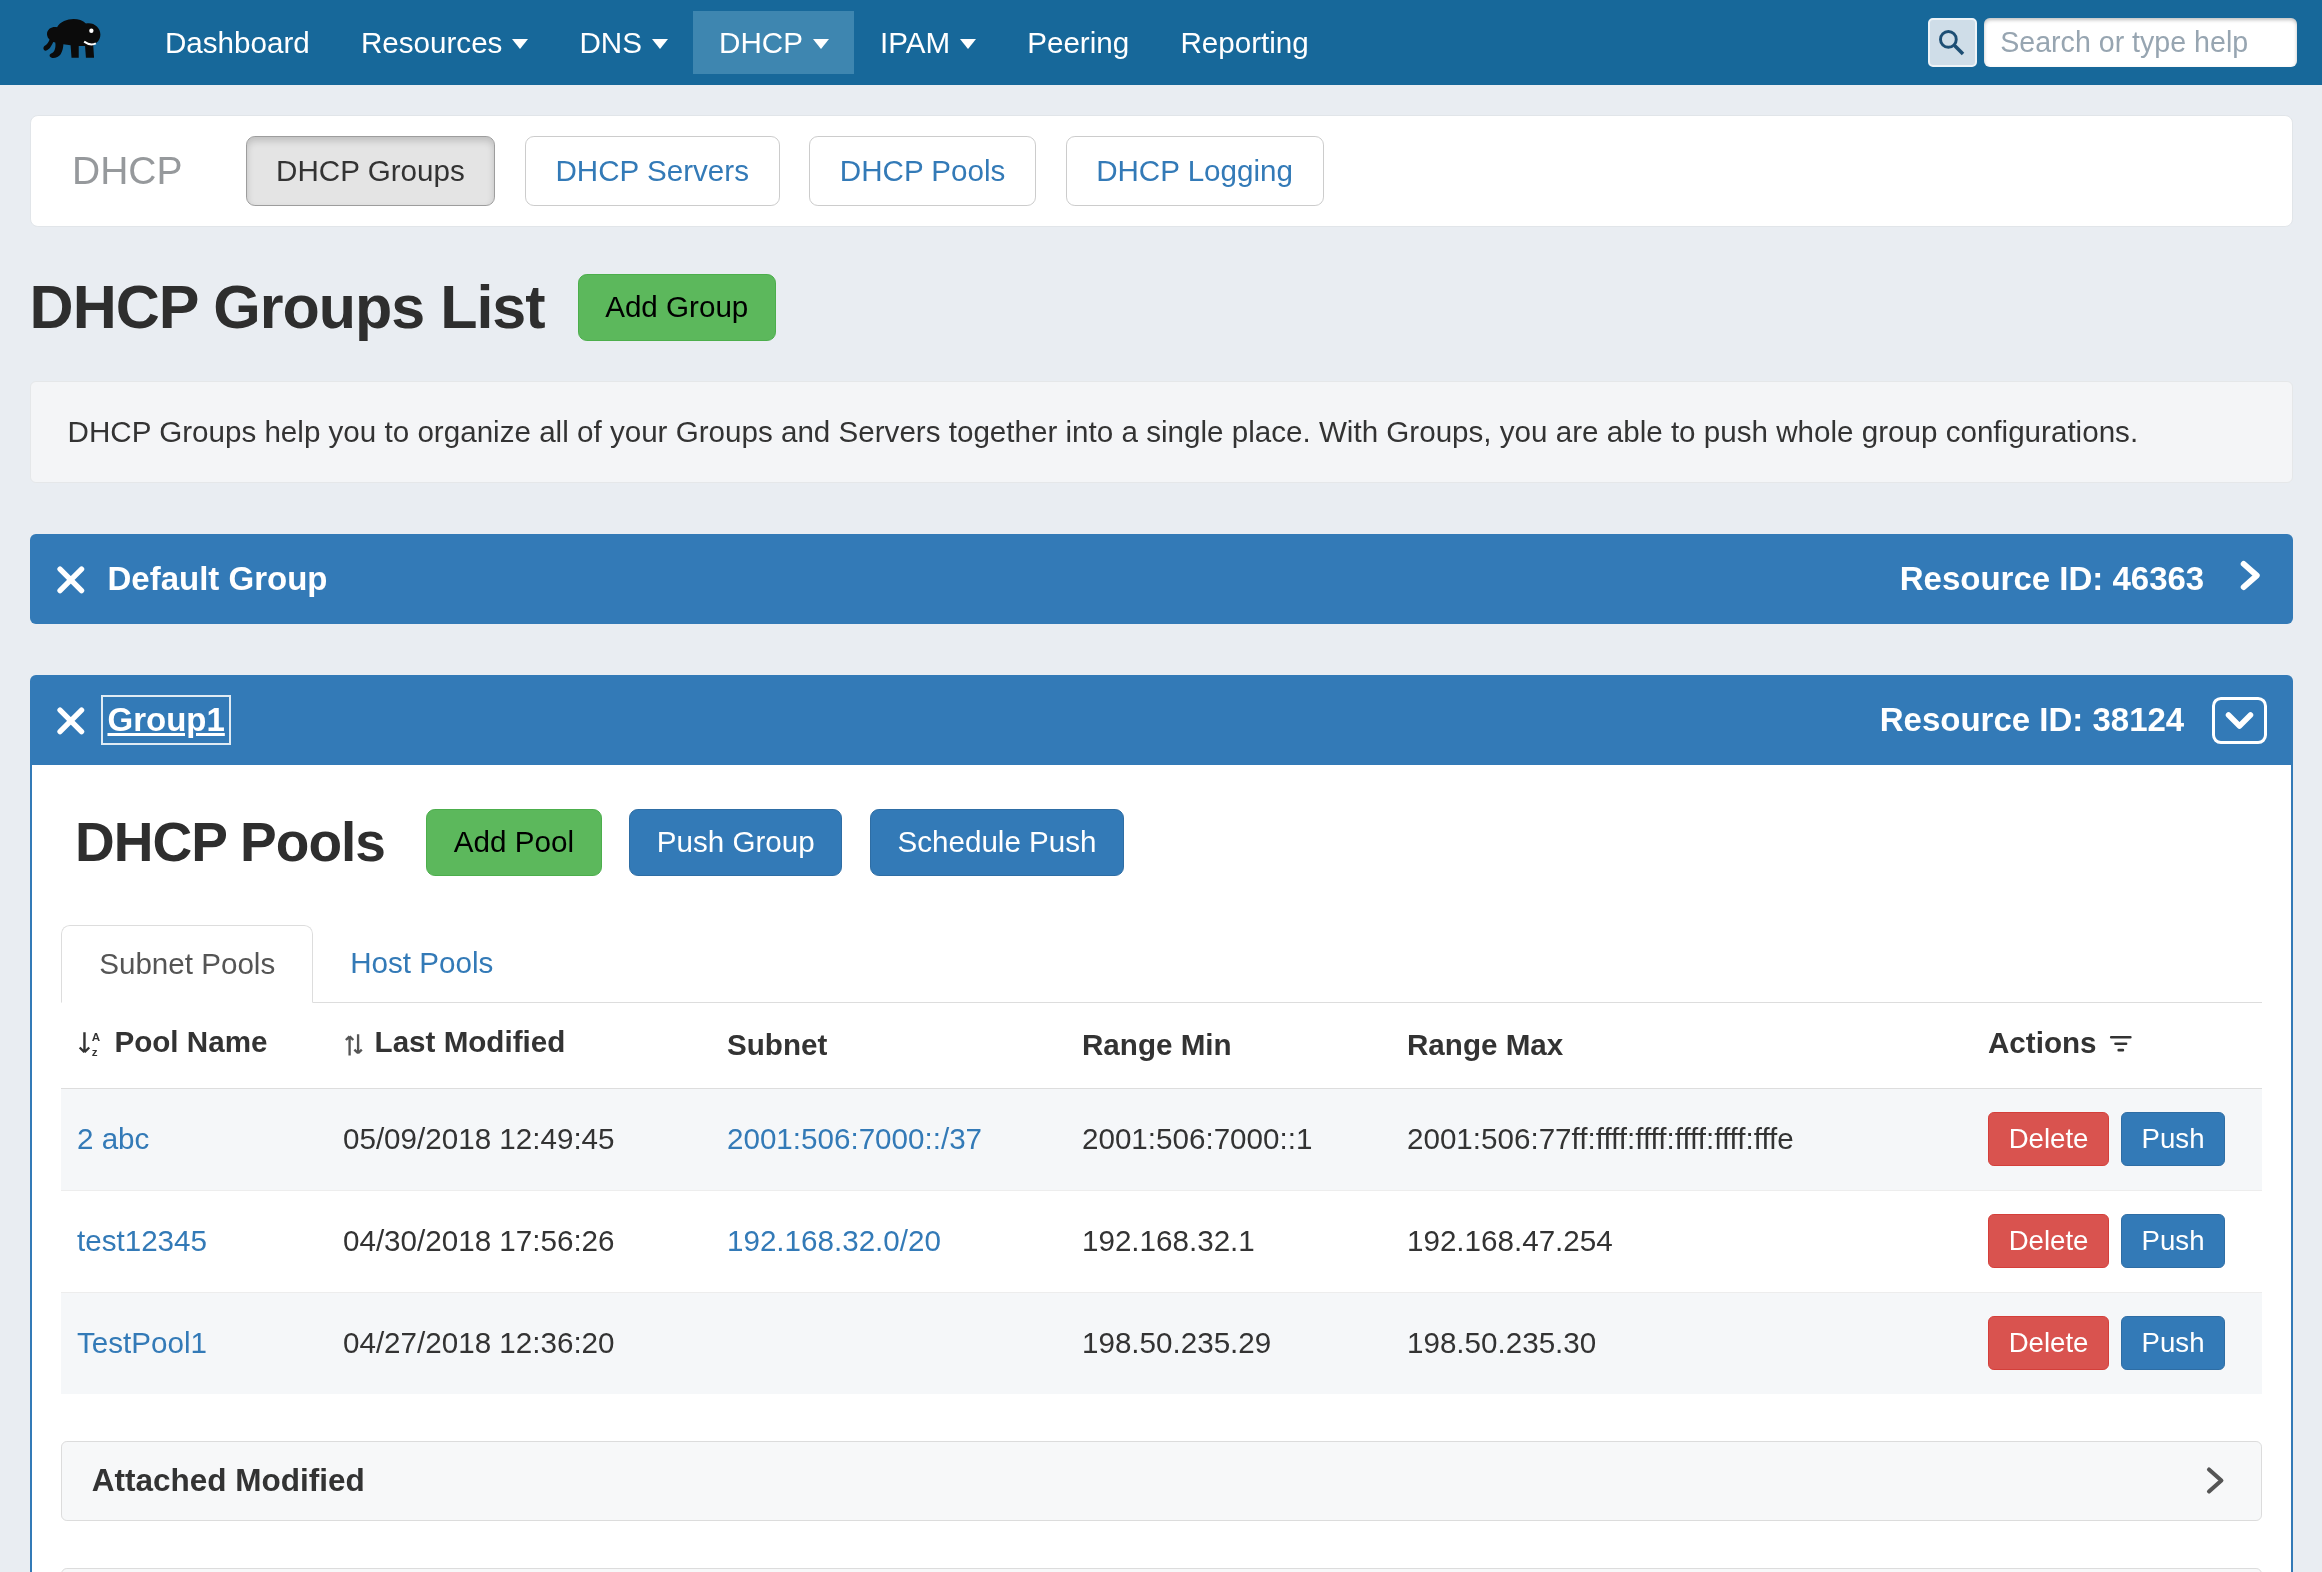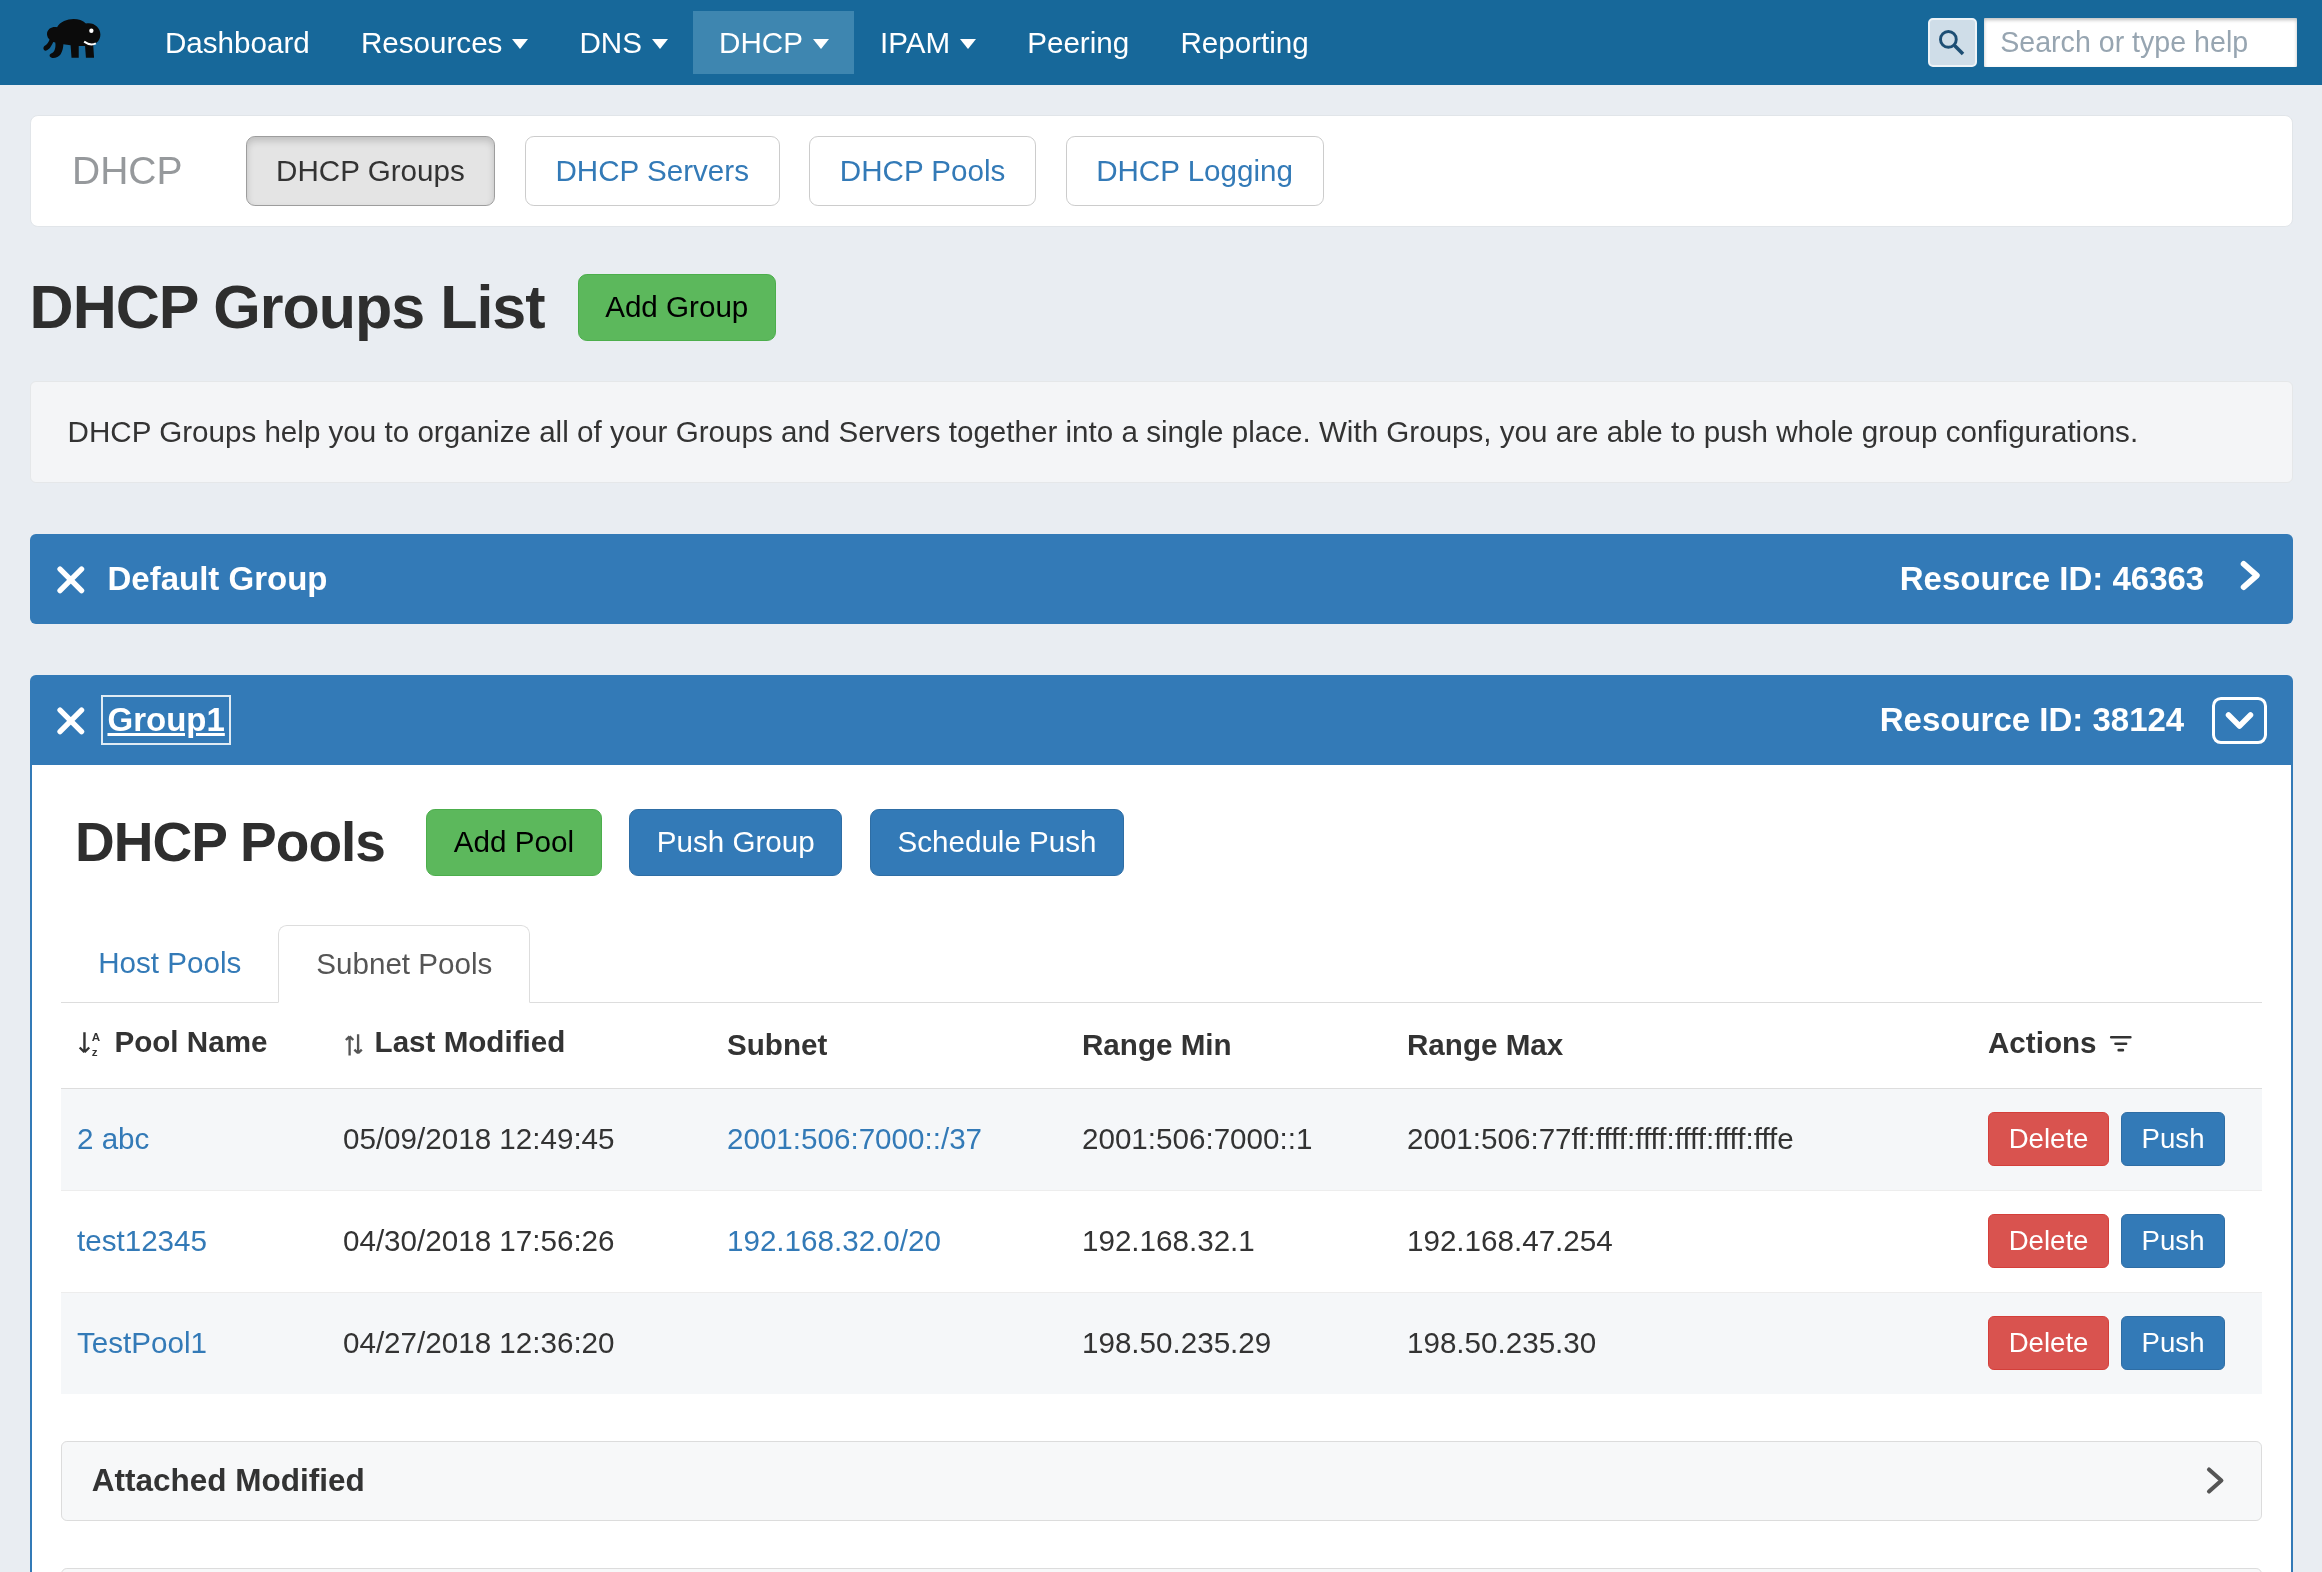--- a/index.html
+++ b/index.html
@@ -13,21 +13,21 @@
 
   
   .navbar { height: 85px; background: #17689a; display: flex; align-items: center; padding: 0 25.6px; }
   .logo { width: 65px; height: 57px; margin: 0 35px 0 13.8px; display: flex; align-items: center; cursor: pointer; }
   .nav-items { display: flex; height: 63px; }
   .nav-item { display: flex; align-items: center; gap: 9.9px; padding: 0 25.6px; color: #fff; font-size: 29.6px; cursor: pointer; white-space: nowrap; }
   .nav-item.active { background: #3e86b0; }
   .caret { display: inline-block; width: 0; height: 0; border-left: 8.9px solid transparent; border-right: 8.9px solid transparent; border-top: 10.8px solid #fff; margin-top: 3.9px; }
   .search { margin-left: auto; display: flex; align-items: center; gap: 7.9px; }
   .search-btn { width: 49px; height: 49px; background: #cfdde8; border: 2px solid #eef3f7; border-radius: 4.9px; display: flex; align-items: center; justify-content: center; cursor: pointer; }
-  .search-input { width: 313px; height: 49px; border: 0; border-radius: 1px; padding: 0 15.8px; font-size: 28.6px; color: #444; box-shadow: inset 0 2px 3.9px rgba(0,0,0,.25); outline: none; background: #fff; }
+  .search-input { width: 313px; height: 49px; border: 0; border-radius: 6px; padding: 0 15.8px; font-size: 28.6px; color: #444; box-shadow: inset 0 2px 3.9px rgba(0,0,0,.25); outline: none; background: #fff; }
   .search-input::placeholder { color: #97a5b1; }
 
   .container { padding: 0 29.6px; }
 
   
   .tabbar { margin-top: 29.6px; background: #fff; border: 1px solid #e1e5e9; border-radius: 7.9px; padding: 20.7px 27.6px; display: flex; align-items: center; }
   .tabbar-label { font-size: 39px; color: #96999c; margin: 0 63px 0 13.8px; }
   .tab-btn { font-size: 29.6px; padding: 16.7px 29.6px; border: 1px solid #ccc; border-radius: 8.9px; background: #fff; color: #337ab7; margin-right: 29.6px; cursor: pointer; }
   .tab-btn.active { background: #e4e4e4; border-color: #9d9d9d; color: #333; box-shadow: inset 0 3.9px 7.9px rgba(0,0,0,.16); }
 
@@ -181,22 +181,22 @@
     <div class="group-panel">
 
       <div class="pools-row">
         <h2 class="pools-title">DHCP Pools</h2>
         <button class="btn btn-success">Add Pool</button>
         <button class="btn btn-primary">Push Group</button>
         <button class="btn btn-primary">Schedule Push</button>
       </div>
 
       <div class="tabs">
+        <div class="tab active">Subnet Pools</div>
         <div class="tab">Host Pools</div>
-        <div class="tab active">Subnet Pools</div>
       </div>
 
       <table>
         <colgroup>
           <col style="width:266px">
             <col style="width:384px">
             <col style="width:355px">
           <col style="width:325px">
             <col style="width:581px">
             <col>

